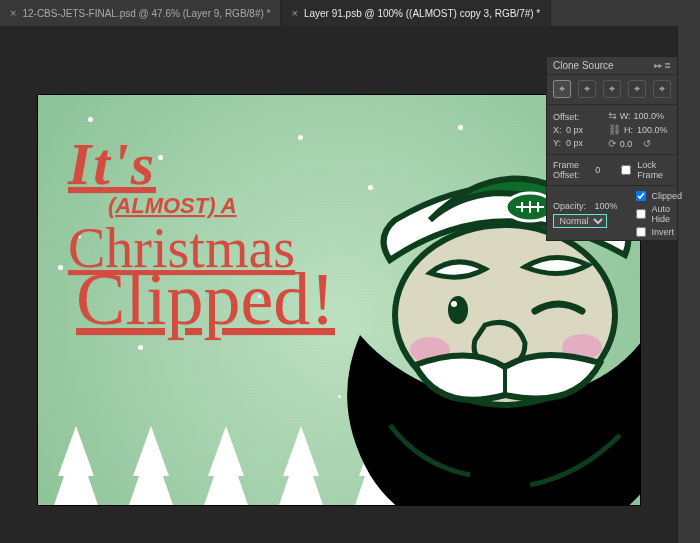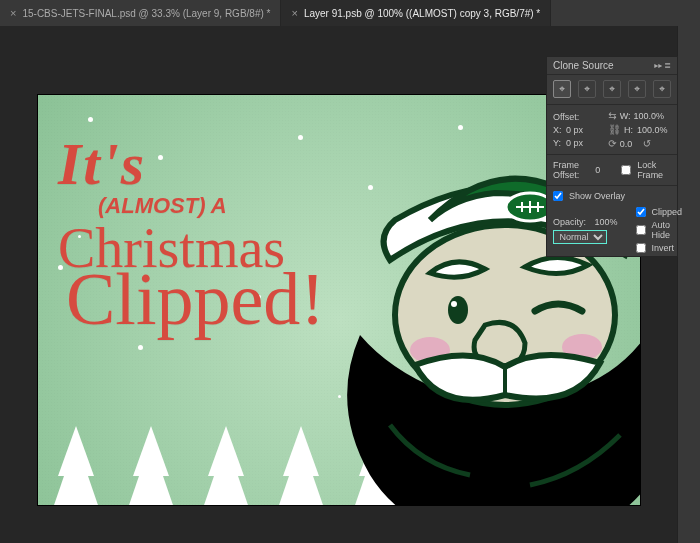--- a/index.html
+++ b/index.html
@@ -29,42 +29,42 @@
 input[type=checkbox]{margin:0 3px 0 0;width:10px;height:10px;}
 select.pval{background:#454545;border:1px solid #5eead4;color:#c8c8c8;width:54px;padding:0;text-align:center;}
 .linkic{font-size:10px;color:#aaa;display:flex;align-items:center;justify-content:center;}
 
 .sky{position:absolute;inset:0;background:radial-gradient(circle at 50% 55%,#bde0c1 0%,#a2d0aa 55%,#8bc296 100%);}
 .noise{position:absolute;inset:0;background-image:radial-gradient(rgba(0,0,0,.08) 1px,transparent 1px);background-size:3px 3px;opacity:.25;}
 .trees{position:absolute;bottom:-6px;left:0;right:0;height:105px;display:flex;align-items:flex-end;}
 .tree{--c:#fff;flex:1;height:100%;position:relative;}
 .tree::before{content:"";position:absolute;bottom:0;left:50%;transform:translateX(-50%);width:0;height:0;border-left:24px solid transparent;border-right:24px solid transparent;border-bottom:70px solid #fff;}
 .tree::after{content:"";position:absolute;bottom:35px;left:50%;transform:translateX(-50%);width:0;height:0;border-left:18px solid transparent;border-right:18px solid transparent;border-bottom:50px solid #fff;}
-.txtwrap{position:absolute;left:20px;top:35px;width:310px;color:#d64b3f;text-shadow:0 1px 0 rgba(0,0,0,.05);}
+.txtwrap{position:absolute;left:30px;top:35px;width:310px;color:#d64b3f;text-shadow:0 1px 0 rgba(0,0,0,.05);text-decoration:underline;}
 .its{font-family:Georgia,serif;font-weight:700;font-size:60px;letter-spacing:2px;font-style:italic;}
 .small{font-family:Arial,sans-serif;font-weight:700;font-size:22px;font-style:italic;margin-left:40px;margin-top:-6px;}
 .xmas{font-family:"Brush Script MT","Segoe Script",cursive;font-size:56px;line-height:.85;margin-top:6px;}
 .mir{font-family:"Brush Script MT","Segoe Script",cursive;font-size:74px;line-height:.85;margin-top:-4px;margin-left:8px;}
 
 .santa{position:absolute;right:-40px;bottom:-40px;width:360px;height:380px;}
 .beard{position:absolute;inset:0;}
 .face{fill:#dbd8c2;stroke:#0e3d1d;stroke-width:6;}
 .hat{fill:#0f6b2a;stroke:#0e3d1d;stroke-width:6;}
 .fur{fill:#fff;stroke:#0e3d1d;stroke-width:6;}
 .cheek{fill:#e3aec0;}
 .brow{fill:#fff;stroke:#0e3d1d;stroke-width:5;}
 .snow{position:absolute;width:5px;height:5px;background:#fff;border-radius:50%;}
 </style>
 </head>
 <body>
 
 <div class="tabbar">
   <div class="tab">
     <span class="close-x">×</span>
-    <span>15-CBS-JETS-FINAL.psd @ 33.3% (Layer 9, RGB/8#) *</span>
+    <span>12-CBS-JETS-FINAL.psd @ 47.6% (Layer 9, RGB/8#) *</span>
   </div>
   <div class="tab active">
     <span class="close-x">×</span>
     <span>Layer 91.psb @ 100% ((ALMOST) copy 3, RGB/7#) *</span>
   </div>
 </div>
 
 <div class="workarea">
   <div class="canvas">
     <div class="sky"></div>
@@ -187,24 +187,20 @@
   <div class="sep"></div>
   <div class="panel-row">
     <span>Frame Offset:</span>
     <input class="pval wl" value="0" style="">
     <span style="flex:1"></span>
     <input type="checkbox" style="">
     <span>Lock Frame</span>
   </div>
   <div class="sep"></div>
   <div class="panel-row">
-    <input type="checkbox" checked="" style="">
-    <span>Show Overlay</span>
-  </div>
-  <div class="panel-row">
     <div class="pcol">
       <div class="panel-row" style="padding:0">
         <span>Opacity:</span>&nbsp;
         <input class="pval w" value="100%" style="">
       </div>
       <select class="pval">
         <option>Normal</option>
       </select>
     </div>
     <div class="pcol r">

